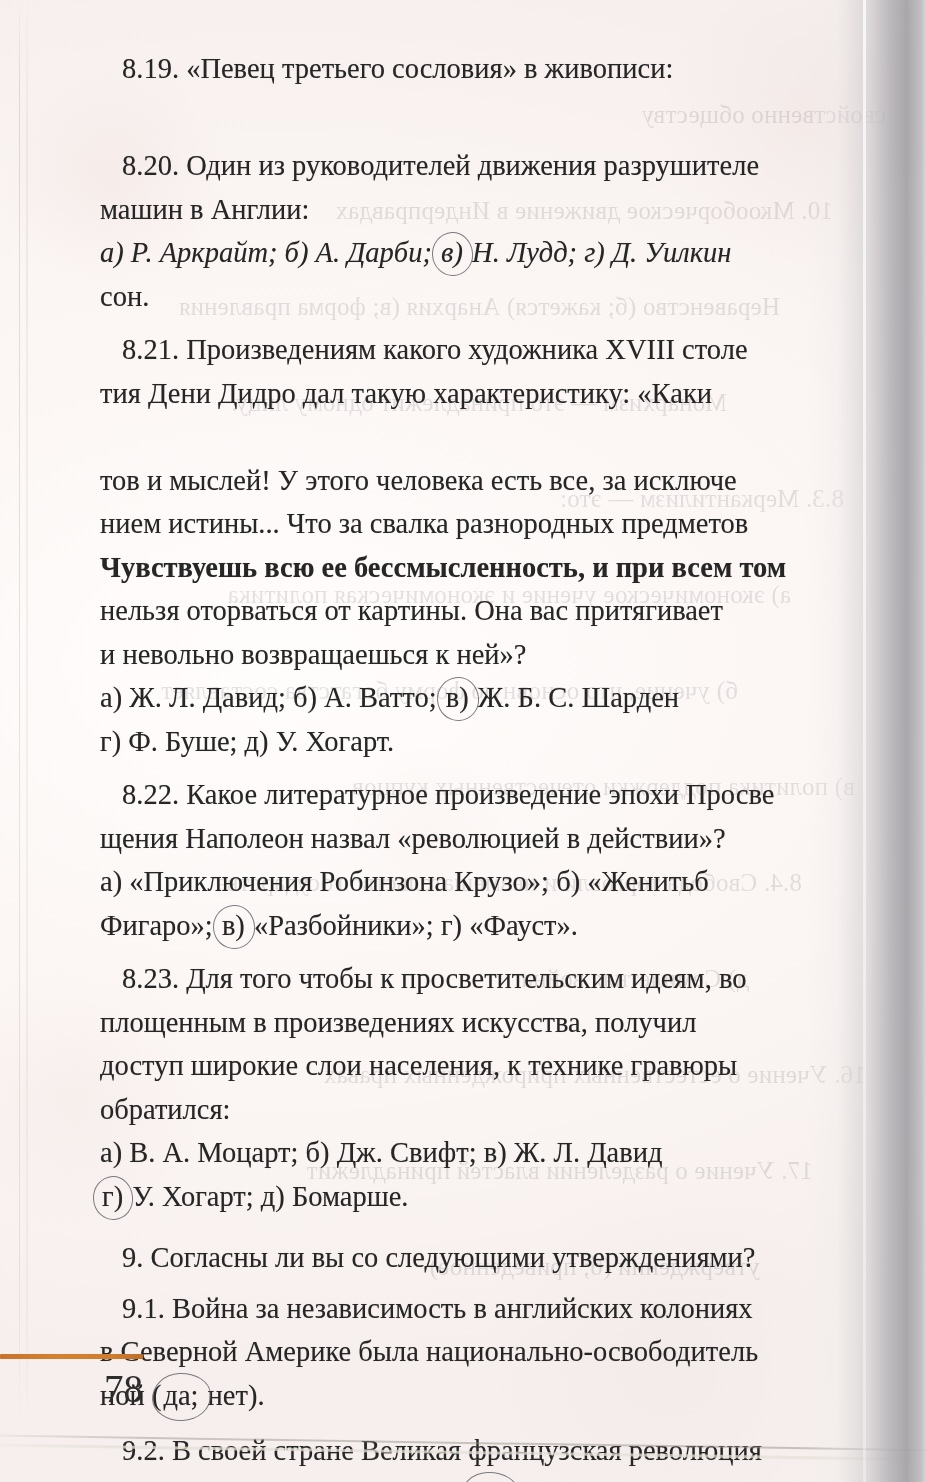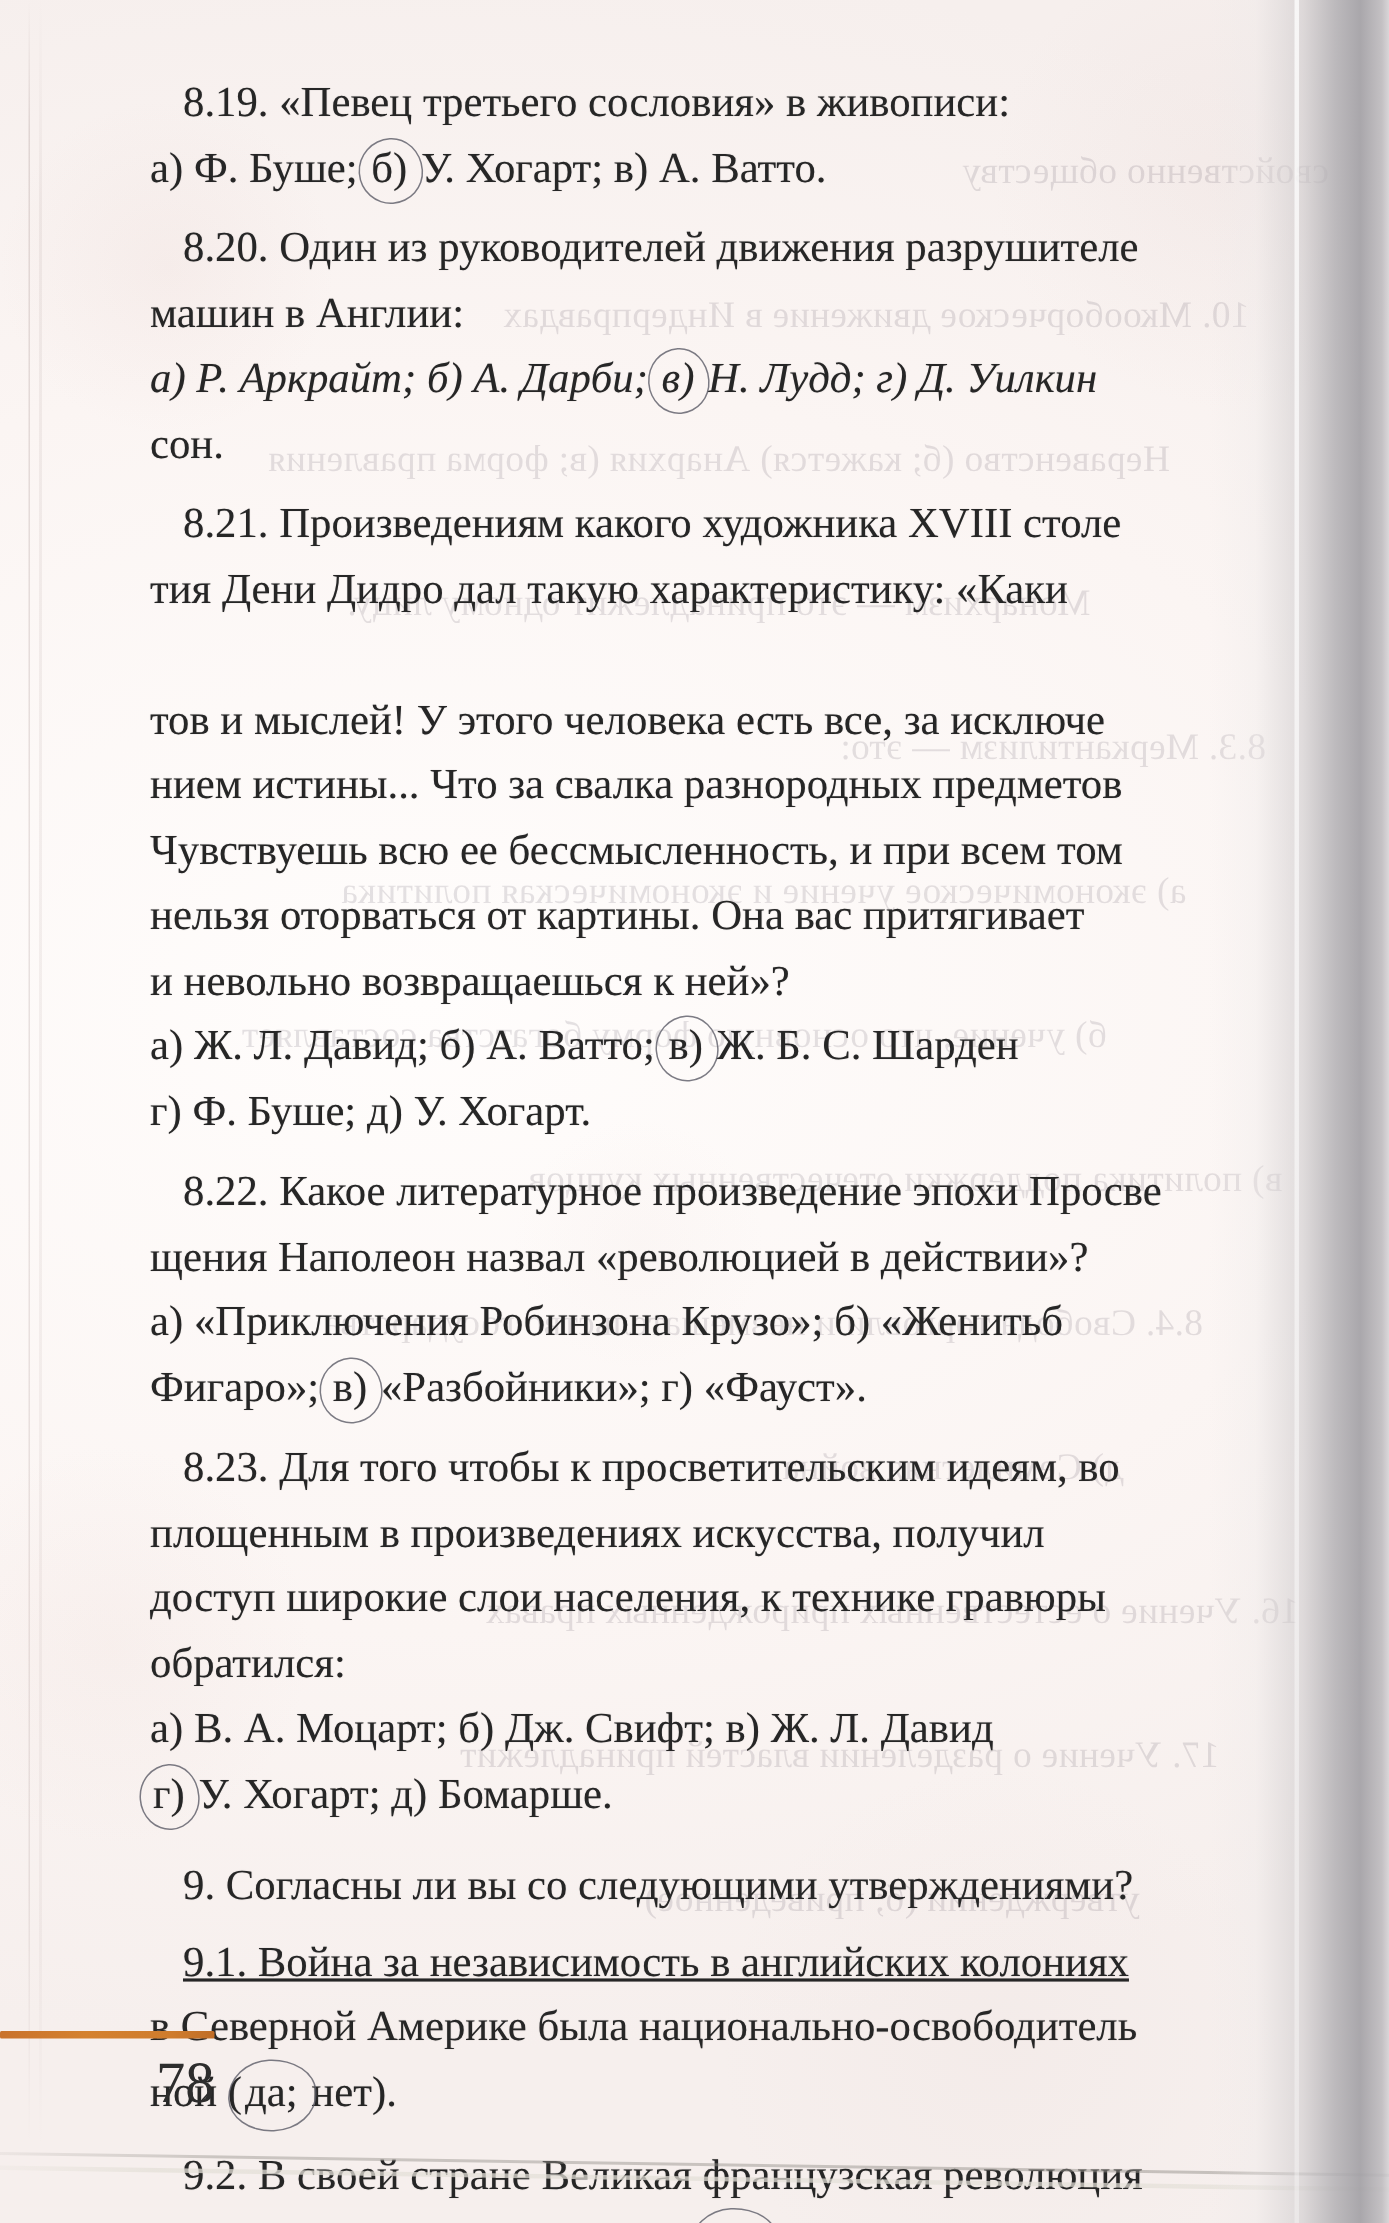--- a/index.html
+++ b/index.html
@@ -194,46 +194,45 @@
       <div class="bl" style="top: 768px; left: 71px;">в) политика поддержки отечественных купцов</div>
       <div class="bl" style="top: 864px; left: 124px;">8.4. Свобода торговли и невмешательство государства</div>
       <div class="bl" style="top: 960px; left: 177px;">д) Семилетняя война</div>
       <div class="bl" style="top: 1056px; left: 60px;">16. Учение о естественных прирожденных правах</div>
       <div class="bl" style="top: 1152px; left: 113px;">17. Учение о разделении властей принадлежит</div>
       <div class="bl" style="top: 1248px; left: 166px;">утверждении (б; приведенное)</div>
     </div>
 
   <div class="text-col" id="text-col">
       <div class="ln" style="top: 55px; left: 122px;"><span>8.19. «Певец третьего сословия» в живописи:</span></div>
-      <div class="ln" style="top: 98.5px; left: 100px;"><span>а) Ф. Буше; </span><span class="circ">б)</span><span> У. Хогарт; в) А. Ватто.</span></div>
       <div class="ln" style="top: 152px; left: 122px;"><span>8.20. Один из руководителей движения разрушителе</span></div>
       <div class="ln" style="top: 195.5px; left: 100px;"><span>машин в Англии:</span></div>
       <div class="ln" style="top: 239px; left: 100px; font-style: italic;"><span>а) Р. Аркрайт; б) А. Дарби; </span><span class="circ">в)</span><span> Н. Лудд; г) Д. Уилкин</span></div>
       <div class="ln" style="top: 282.5px; left: 100px; text-align: right;"><span>сон.</span></div>
       <div class="ln" style="top: 336px; left: 122px;"><span>8.21. Произведениям какого художника XVIII столе</span></div>
       <div class="ln" style="top: 379.5px; left: 100px;"><span>тия Дени Дидро дал такую характеристику: «Каки</span></div>
       <div class="ln" style="top: 466.5px; left: 100px;"><span>тов и мыслей! У этого человека есть все, за исключе</span></div>
       <div class="ln" style="top: 510px; left: 100px;"><span>нием истины... Что за свалка разнородных предметов</span></div>
-      <div class="ln" style="top: 553.5px; left: 100px;"><span>Чувствуешь всю ее бессмысленность, и при всем том</span></div>
+      <div class="ln" style="top: 553.5px; left: 100px; font-weight: bold;"><span>Чувствуешь всю ее бессмысленность, и при всем том</span></div>
       <div class="ln" style="top: 597px; left: 100px;"><span>нельзя оторваться от картины. Она вас притягивает</span></div>
       <div class="ln" style="top: 640.5px; left: 100px;"><span>и невольно возвращаешься к ней»?</span></div>
       <div class="ln" style="top: 684px; left: 100px;"><span>а) Ж. Л. Давид;  б) А. Ватто;  </span><span class="circ">в)</span><span>  Ж. Б. С. Шарден</span></div>
       <div class="ln" style="top: 727.5px; left: 100px;"><span>г) Ф. Буше; д) У. Хогарт.</span></div>
       <div class="ln" style="top: 781px; left: 122px;"><span>8.22. Какое литературное произведение эпохи Просве</span></div>
       <div class="ln" style="top: 824.5px; left: 100px;"><span>щения Наполеон назвал «революцией в действии»?</span></div>
       <div class="ln" style="top: 868px; left: 100px;"><span>а) «Приключения Робинзона Крузо»; б) «Женитьб</span></div>
       <div class="ln" style="top: 911.5px; left: 100px;"><span>Фигаро»; </span><span class="circ">в)</span><span> «Разбойники»; г) «Фауст».</span></div>
       <div class="ln" style="top: 965px; left: 122px;"><span>8.23. Для того чтобы к просветительским идеям, во</span></div>
       <div class="ln" style="top: 1052px; left: 100px;"><span>доступ широкие слои населения, к технике гравюры</span></div>
       <div class="ln" style="top: 1008.5px; left: 100px;"><span>площенным в произведениях искусства, получил</span></div>
       <div class="ln" style="top: 1095.5px; left: 100px;"><span>обратился:</span></div>
       <div class="ln" style="top: 1139px; left: 100px;"><span>а) В. А. Моцарт; б) Дж. Свифт; в) Ж. Л. Давид</span></div>
       <div class="ln" style="top: 1182.5px; left: 100px;"><span class="circ">г)</span><span> У. Хогарт; д) Бомарше.</span></div>
       <div class="ln" style="top: 1244px; left: 122px;"><span>9. Согласны ли вы со следующими утверждениями?</span></div>
-      <div class="ln" style="top: 1294.5px; left: 122px; text-decoration: underline;"><span>9.1. Война за независимость в английских колониях</span></div>
+      <div class="ln" style="top: 1294.5px; left: 122px;"><span>9.1. Война за независимость в английских колониях</span></div>
       <div class="ln" style="top: 1338px; left: 100px;"><span>в Северной Америке была национально-освободитель</span></div>
       <div class="ln" style="top: 1381.5px; left: 100px;"><span>ной (</span><span class="circ wide tall">да;</span><span> нет).</span></div>
       <div class="ln" style="top: 1437px; left: 122px;"><span>9.2. В своей стране Великая французская революция</span></div>
       <div class="ln" style="top: 1480.5px; left: 100px;"><span>уничтожила старый порядок '(</span><span class="circ wide tall">да;</span><span> нет).</span></div>
     </div>
 
   <div class="folio-rule"></div>
   <div class="folio">78</div>
 
   <div class="bottom-edge"></div>

